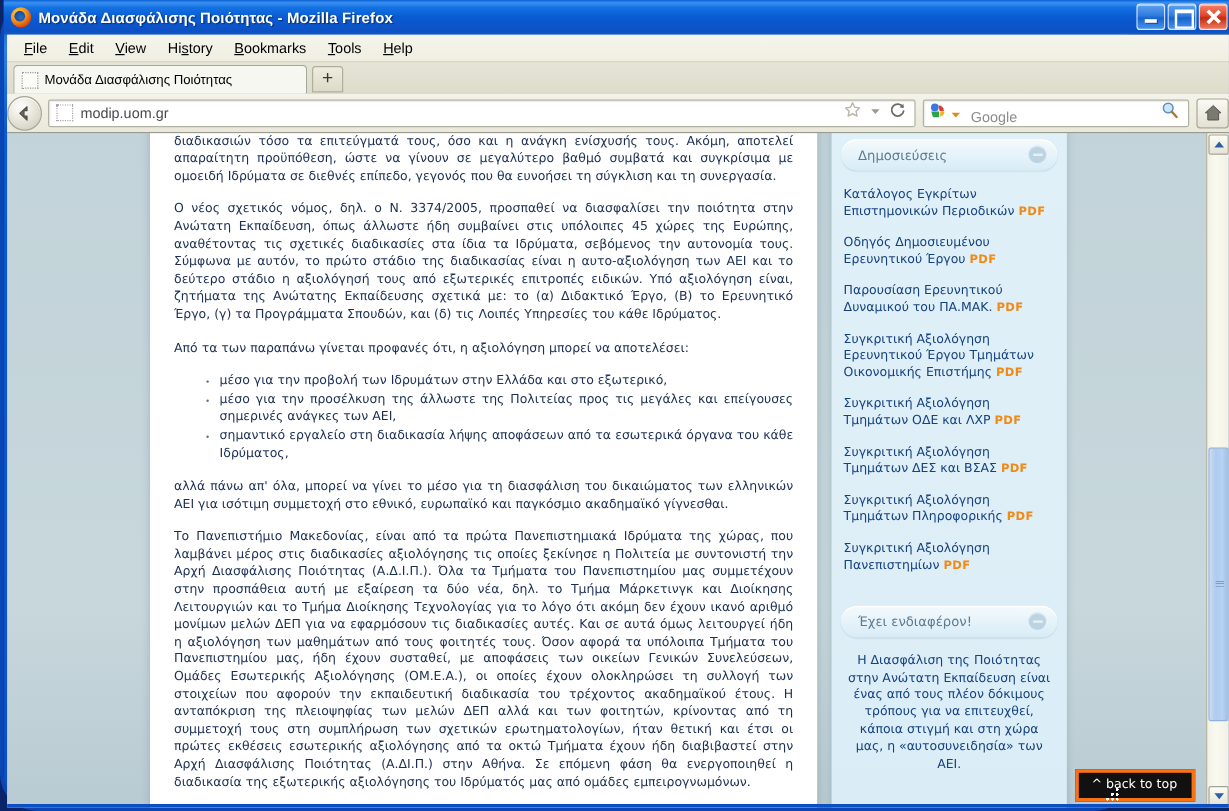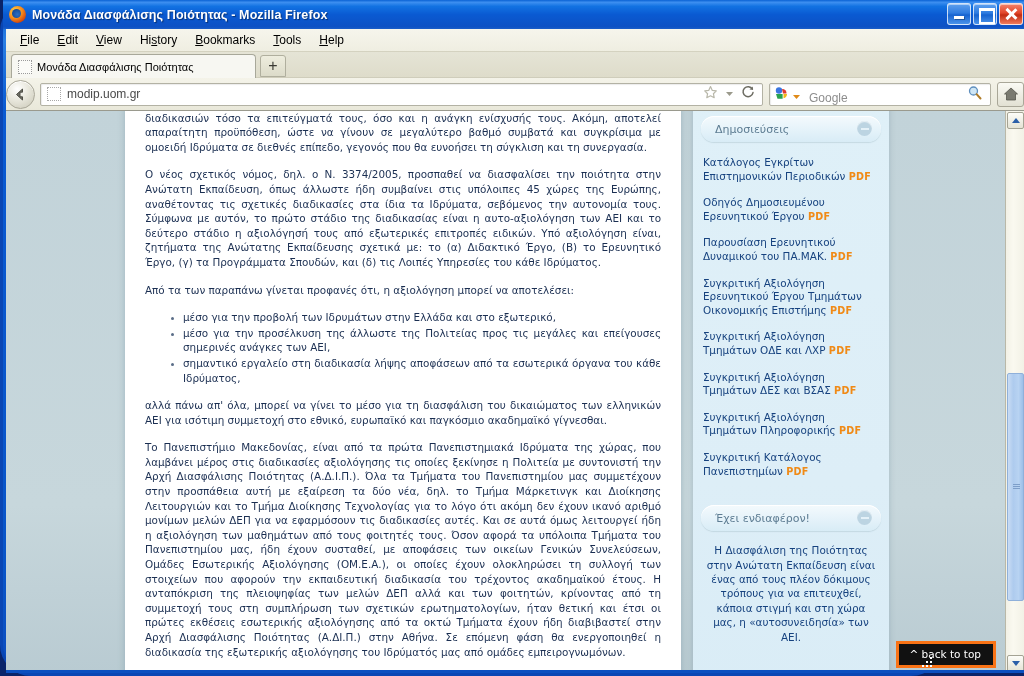--- a/index.html
+++ b/index.html
@@ -398,21 +398,21 @@
         </div>
 
         <div class="side-links">
           <a href="#"><span>Κατάλογος Εγκρίτων Επιστημονικών Περιοδικών </span><span class="pdf">PDF</span></a>
           <a href="#"><span>Οδηγός Δημοσιευμένου Ερευνητικού Έργου </span><span class="pdf">PDF</span></a>
           <a href="#"><span>Παρουσίαση Ερευνητικού Δυναμικού του ΠΑ.ΜΑΚ. </span><span class="pdf">PDF</span></a>
           <a href="#"><span>Συγκριτική Αξιολόγηση Ερευνητικού Έργου Τμημάτων Οικονομικής Επιστήμης </span><span class="pdf">PDF</span></a>
           <a href="#"><span>Συγκριτική Αξιολόγηση Τμημάτων ΟΔΕ και ΛΧΡ </span><span class="pdf">PDF</span></a>
           <a href="#"><span>Συγκριτική Αξιολόγηση Τμημάτων ΔΕΣ και ΒΣΑΣ </span><span class="pdf">PDF</span></a>
           <a href="#"><span>Συγκριτική Αξιολόγηση Τμημάτων Πληροφορικής </span><span class="pdf">PDF</span></a>
-          <a href="#"><span>Συγκριτική Κατάλογος Πανεπιστημίων </span><span class="pdf">PDF</span></a>
+          <a href="#"><span>Συγκριτική Αξιολόγηση Πανεπιστημίων </span><span class="pdf">PDF</span></a>
         </div>
 
         <div style="height:14px"></div>
 
         <div class="side-head">
           <span class="t">Έχει ενδιαφέρον!</span>
           <span class="minus"></span>
         </div>
 
         <div id="side-blurb">Η Διασφάλιση της Ποιότητας στην Ανώτατη Εκπαίδευση είναι ένας από τους πλέον δόκιμους τρόπους για να επιτευχθεί, κάποια στιγμή και στη χώρα μας, η «αυτοσυνειδησία» των ΑΕΙ.</div>

